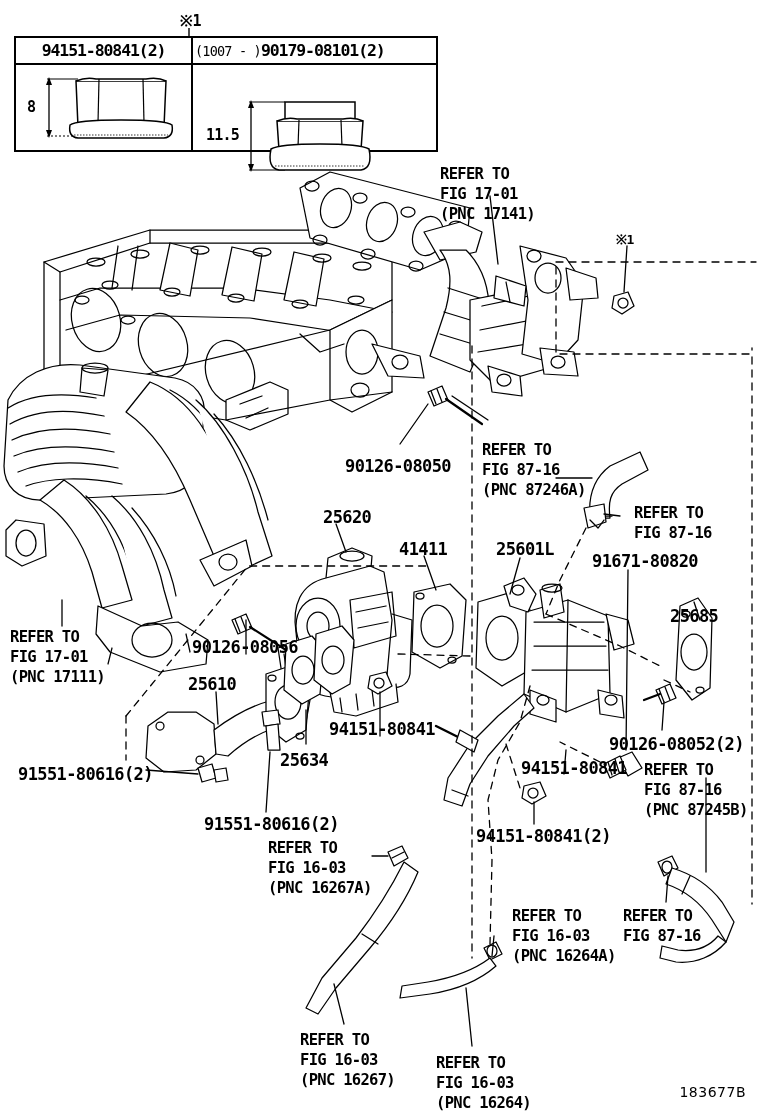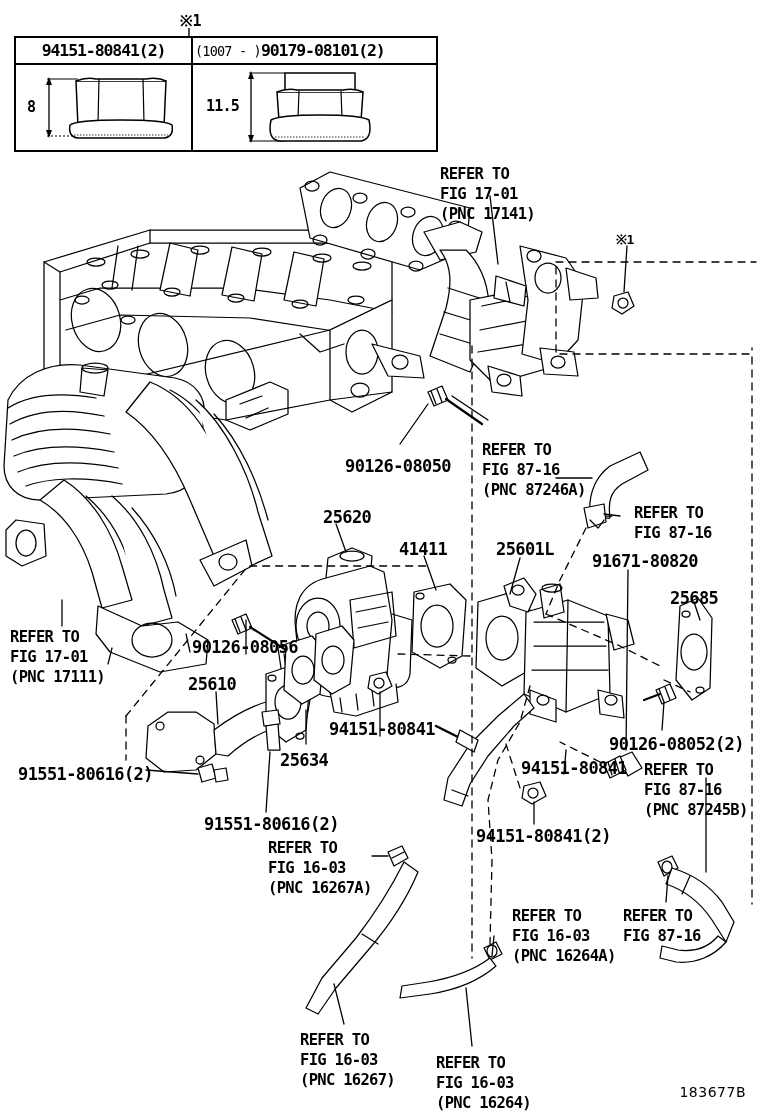--- a/index.html
+++ b/index.html
@@ -16,21 +16,21 @@
   .ptable{position:absolute;left:14px;top:36px;width:424px;height:116px;
           border:2px solid #000;box-sizing:border-box;background:#fff;}
   .ptable .hdr{display:flex;height:27px;border-bottom:2px solid #000;box-sizing:border-box;}
   .ptable .cell-l{width:177px;border-right:2px solid #000;box-sizing:border-box;
        display:flex;align-items:center;justify-content:center;}
   .ptable .cell-r{flex:1;display:flex;align-items:center;box-sizing:border-box;padding-left:2px;}
   .ptable .num{font-size:16.5px;font-weight:bold;letter-spacing:-1.1px;}
   .ptable .rng{font-size:13.5px;font-weight:normal;letter-spacing:-0.8px;}
   .ptable .body{display:flex;height:85px;}
   .ptable .bl{width:177px;border-right:2px solid #000;box-sizing:border-box;position:relative;}
-  .ptable .br{flex:1;position:relative;}
+  .ptable .br{flex:1;position:relative;margin-top:29px;}
   .dimtxt{position:absolute;font-size:15px;font-weight:bold;letter-spacing:-0.8px;}
   .mark{position:absolute;font-size:15px;font-weight:bold;}
   .code{position:absolute;right:14px;bottom:12px;font-size:14px;letter-spacing:0.5px;
         font-family:"DejaVu Sans","Liberation Sans",sans-serif;}
 </style>
 </head>
 <body>
 
 <div class="stage">
 
@@ -401,21 +401,21 @@
       <div class="lbl pn" style="left: 345px; top: 455px;">90126-08050</div>
       <div class="lbl ref" style="left: 482px; top: 440px;">REFER TO
 FIG 87-16
 (PNC 87246A)</div>
       <div class="lbl ref" style="left: 634px; top: 503px;">REFER TO
 FIG 87-16</div>
       <div class="lbl pn" style="left: 323px; top: 506px;">25620</div>
       <div class="lbl pn" style="left: 399px; top: 538px;">41411</div>
       <div class="lbl pn" style="left: 496px; top: 538px;">25601L</div>
       <div class="lbl pn" style="left: 592px; top: 550px;">91671-80820</div>
-      <div class="lbl pn" style="left: 670px; top: 587px;">25685</div>
+      <div class="lbl pn" style="left: 670px; top: 605px;">25685</div>
       <div class="lbl ref" style="left: 10px; top: 627px;">REFER TO
 FIG 17-01
 (PNC 17111)</div>
       <div class="lbl pn" style="left: 192px; top: 636px;">90126-08056</div>
       <div class="lbl pn" style="left: 188px; top: 673px; text-align: center;">25610</div>
       <div class="lbl pn" style="left: 329px; top: 718px;">94151-80841</div>
       <div class="lbl pn" style="left: 280px; top: 749px;">25634</div>
       <div class="lbl pn" style="left: 609px; top: 733px;">90126-08052(2)</div>
       <div class="lbl pn" style="left: 18px; top: 763px;">91551-80616(2)</div>
       <div class="lbl pn" style="left: 521px; top: 757px;">94151-80841</div>

